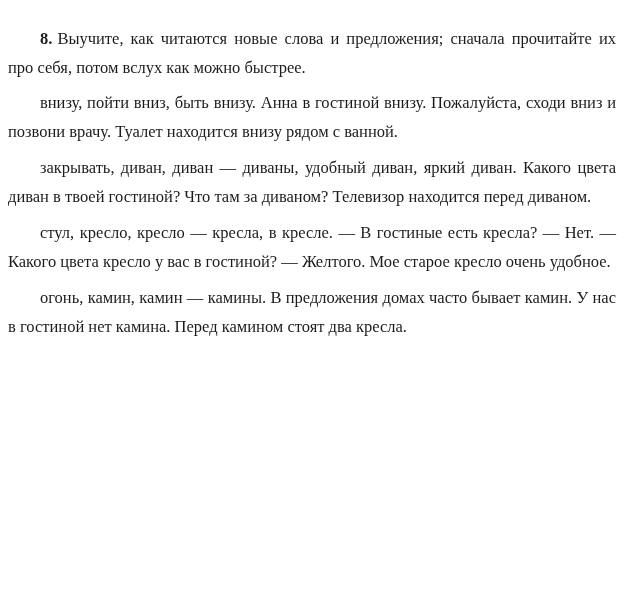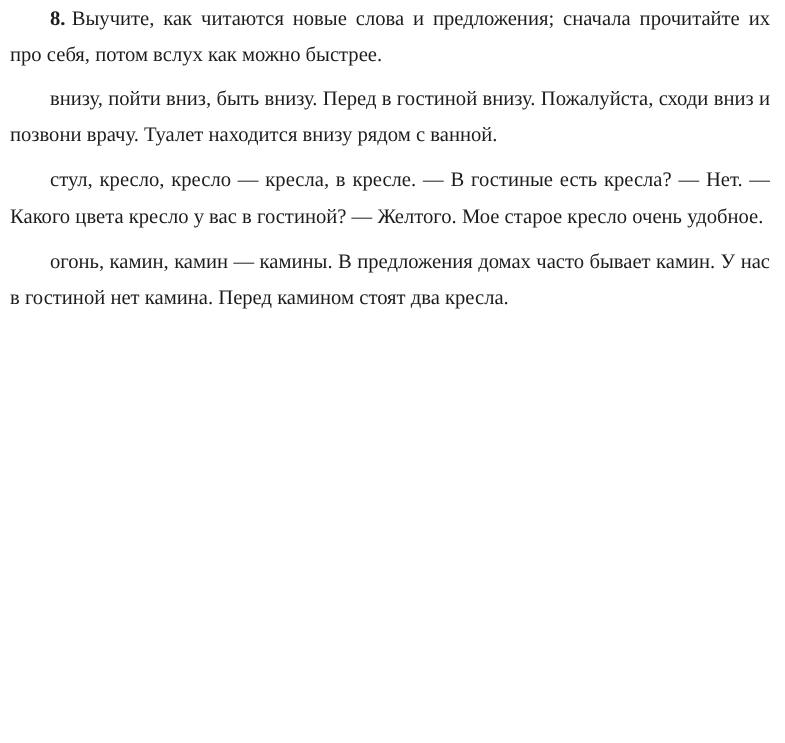--- a/index.html
+++ b/index.html
@@ -4,21 +4,21 @@
 <style>
   html, body {
     margin: 0;
     padding: 0;
     background: #ffffff;
   }
   .page {
     box-sizing: border-box;
     width: 628px;
     height: 594px;
-    padding: 0 12px 0 8px;
+    padding: 24px 12px 0 8px;
     background: #ffffff;
     color: #1c1c1c;
     font-family: "Liberation Serif", "DejaVu Serif", serif;
     font-size: 16.5px;
     line-height: 29px;
     text-align: justify;
     overflow: hidden;
   }
   .para {
     margin: 0 0 7px 0;
@@ -31,16 +31,17 @@
     font-weight: bold;
     margin-right: 5px;
   }
 </style>
 </head>
 <body>
 
 <div class="page">
   <p class="para instruction"><span class="exercise-number">8.</span><span>Выучите, как читаются новые слова и предложения; сначала прочитайте их про себя, потом вслух как можно быстрее.</span></p>
 
-  <p class="para">внизу, пойти вниз, быть внизу. Перед в гостиной внизу. Пожалуйста, сходи вниз и позвони врачу. Туалет находится внизу рядом с ванной.</p>
+  <p class="para">внизу, пойти вниз, быть внизу. Анна в гостиной внизу. Пожалуйста, сходи вниз и позвони врачу. Туалет находится внизу рядом с ванной.</p>
+  <p class="para">закрывать, диван, диван — диваны, удобный диван, яркий диван. Какого цвета диван в твоей гостиной? Что там за диваном? Телевизор находится перед диваном.</p>
   <p class="para">стул, кресло, кресло — кресла, в кресле. — В гостиные есть кресла? — Нет. — Какого цвета кресло у вас в гостиной? — Желтого. Мое старое кресло очень удобное.</p>
   <p class="para">огонь, камин, камин — камины. В предложения домах часто бывает камин. У нас в гостиной нет камина. Перед камином стоят два кресла.</p>
 </div>
 
 </body></html>

